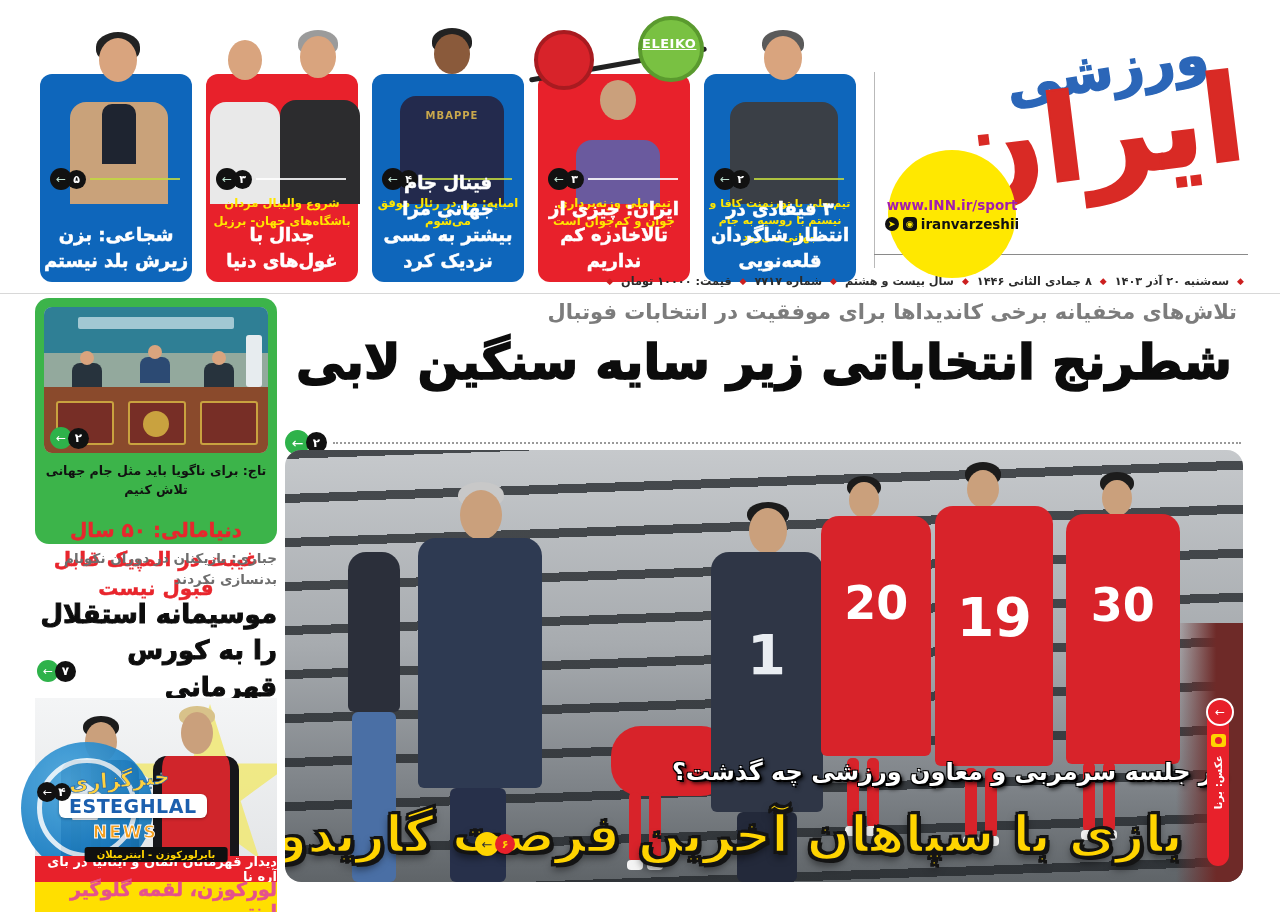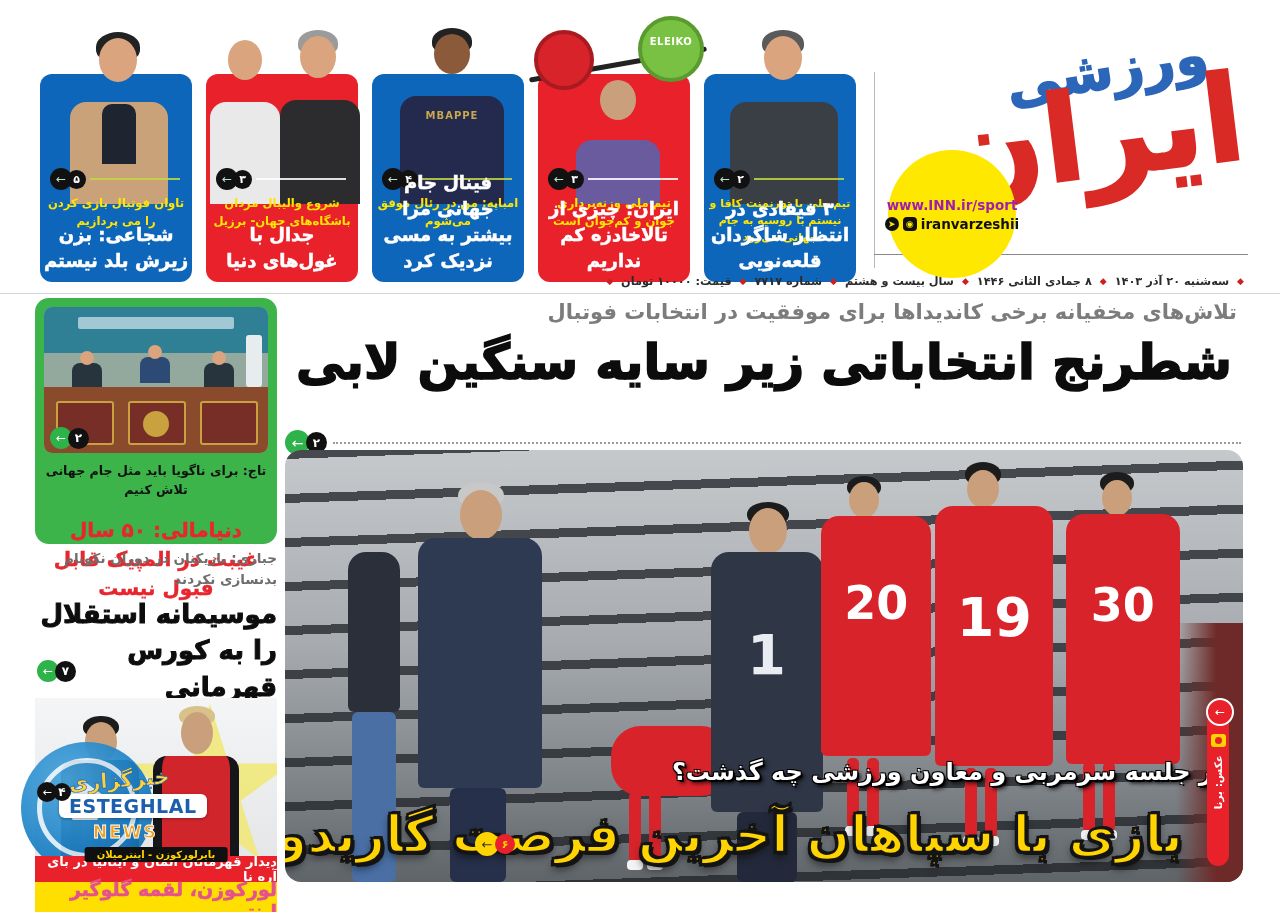--- a/index.html
+++ b/index.html
@@ -25,21 +25,21 @@
   .card-kicker{position:absolute;left:5px;right:5px;top:167px;color:#ffe600;font-weight:bold;font-size:11.6px;line-height:1.55;text-align:center;z-index:3;}
   .card-headline{position:absolute;left:3px;right:3px;bottom:8px;color:#ffffff;font-weight:bold;font-size:18px;line-height:1.45;text-align:center;z-index:3;-webkit-text-stroke:.5px #fff;}
   
   .fig{position:absolute;}
   .head{position:absolute;border-radius:50%;background:#d9a47e;}
   .hair{position:absolute;border-radius:50% 50% 40% 40%;background:#222;}
   .torso{position:absolute;border-radius:16px 16px 0 0;margin-top:24px;}
   .jersey-label{position:absolute;width:100%;text-align:center;color:#c9a84c;font-weight:bold;}
   .bar{position:absolute;height:5px;background:#222;border-radius:3px;}
   .plate{position:absolute;border-radius:50%;}
-  .plate small{position:absolute;top:28%;left:0;right:0;text-align:center;color:#fff;font-size:10px;font-weight:bold;letter-spacing:.5px;}
+  .plate small{position:absolute;top:28%;left:0;right:0;text-align:left;color:#fff;font-size:13px;font-weight:bold;letter-spacing:.5px;text-decoration:underline;}
   
   .vdiv{position:absolute;left:874px;top:72px;width:1px;height:196px;background:#b9b9b9;}
   .masthead{position:absolute;left:882px;top:20px;width:366px;height:268px;}
   .mh-sub{position:absolute;right:40px;top:18px;color:#2b66b8;font-size:54px;font-weight:bold;transform:rotate(-9deg);-webkit-text-stroke:1.5px #2b66b8;}
   .mh-main{position:absolute;right:4px;top:56px;color:#d92a25;font-size:120px;font-weight:bold;transform:rotate(-7deg);-webkit-text-stroke:2px #d92a25;line-height:1;}
   .logo-circle{position:absolute;left:6px;top:130px;width:128px;height:128px;border-radius:50%;background:#ffe800;z-index:3;display:flex;flex-direction:column;align-items:center;justify-content:center;gap:3px;}
   .logo-site{font-size:13.5px;font-weight:bold;color:#a21caf;}
   .logo-social{display:flex;align-items:center;gap:4px;font-size:13.5px;font-weight:bold;color:#111;}
   .sicon{width:14px;height:14px;border-radius:50%;background:#111;display:inline-flex;align-items:center;justify-content:center;color:#ffe800;font-size:9px;}
   .sicon.sq{border-radius:4px;}
@@ -130,21 +130,20 @@
       <div class="head" style="left:55px;top:10px;width:38px;height:44px;"></div>
       <div class="torso" style="left:26px;top:50px;width:98px;height:102px;background:#c9a27a;"></div>
       <div class="torso" style="left:58px;top:52px;width:34px;height:60px;background:#1e2430;border-radius:10px 10px 0 0;"></div>
     </div>
     <div class="card-body"></div>
     <div class="marker">
       <div class="mc arrow">←</div>
       <div class="mc num">۵</div>
       <div class="mline"></div>
     </div>
-    <div class="card-kicker" dir="rtl">تاوان فوتبال بازی کردن را می پردازیم</div>
     <div class="card-headline" dir="rtl">شجاعی: بزن زیرش بلد نیستم</div>
   </div>
 
   <div class="card red">
     <div class="card-photo">
       <div class="head" style="left:18px;top:12px;width:34px;height:40px;"></div>
       <div class="torso" style="left:0px;top:50px;width:70px;height:102px;background:#e9e9e9;"></div>
       <div class="hair" style="left:88px;top:2px;width:40px;height:26px;background:#9b9b9b;"></div>
       <div class="head" style="left:90px;top:8px;width:36px;height:42px;"></div>
       <div class="torso" style="left:70px;top:48px;width:80px;height:104px;background:#2c2c2e;"></div>

